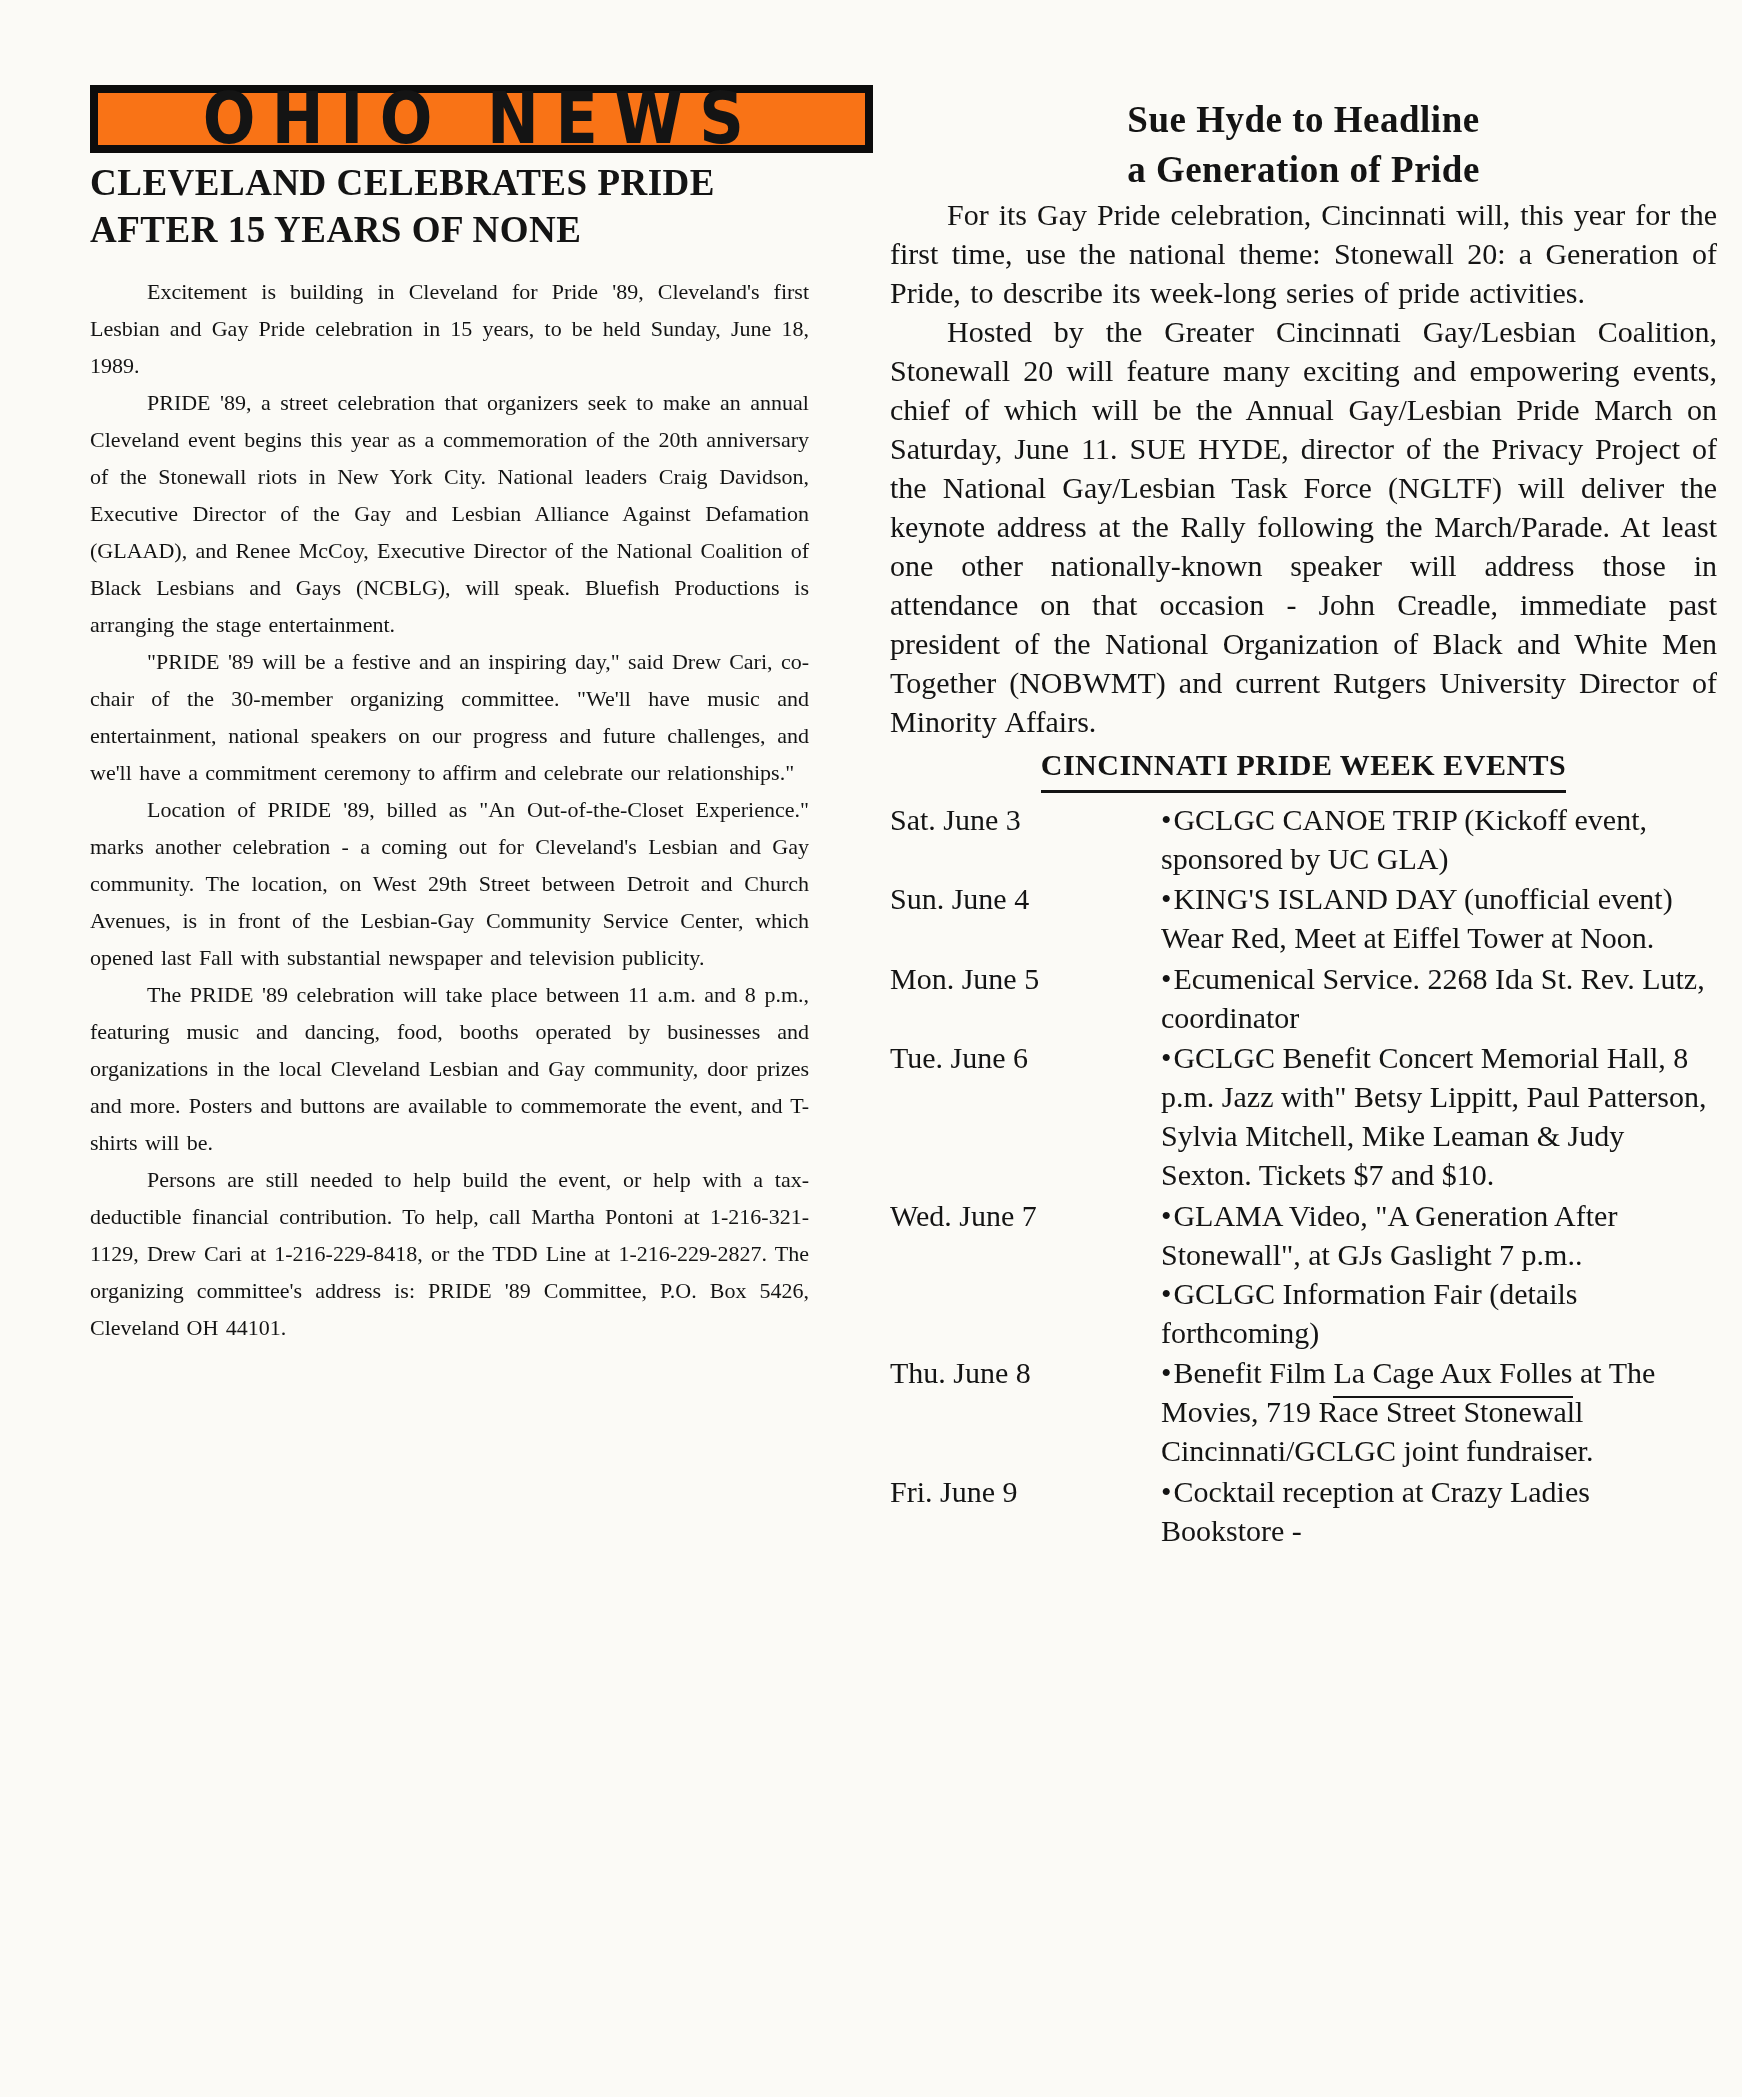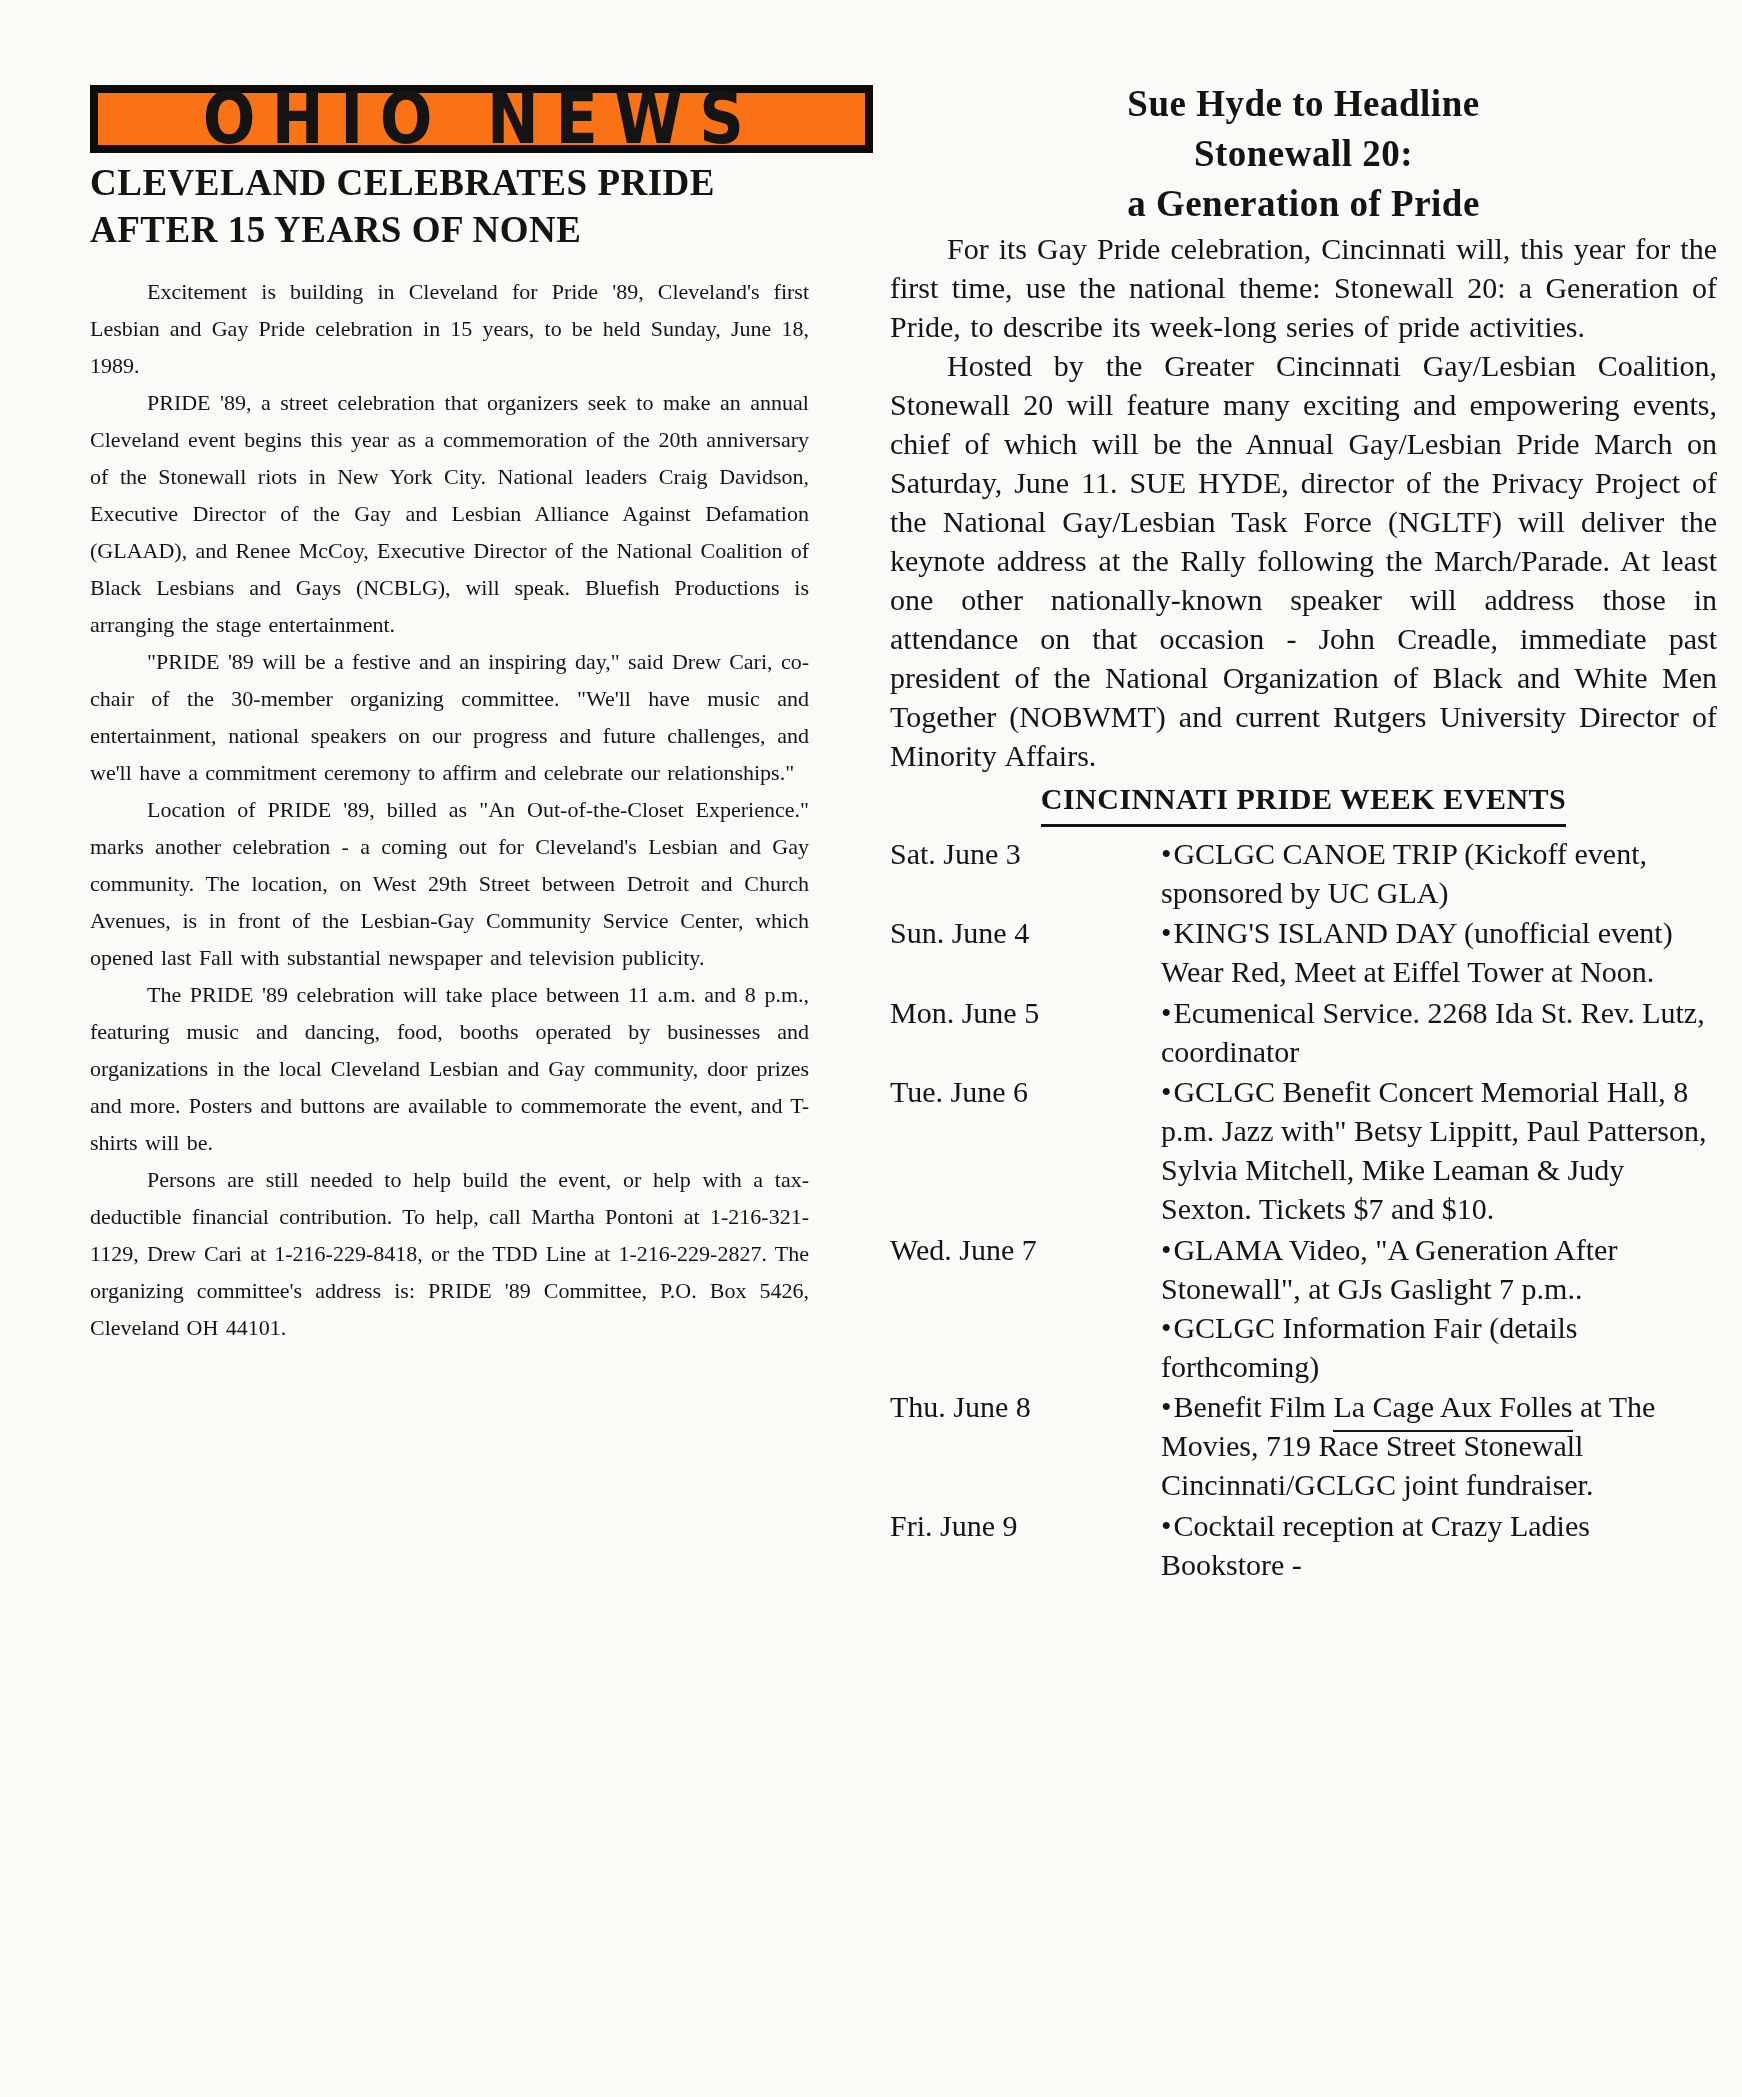--- a/index.html
+++ b/index.html
@@ -5,21 +5,21 @@
   html, body { margin: 0; padding: 0; }
   body {
     width: 1742px; height: 2097px;
     background: #fbfaf6;
     color: #141414;
     font-family: "Liberation Serif", serif;
     position: relative;
     overflow: hidden;
   }
   .col-left  { position: absolute; left: 90px;  top: 85px; width: 783px; }
-  .col-right { position: absolute; left: 890px; top: 79px; width: 827px; }
+  .col-right { position: absolute; left: 890px; top: 95px; width: 827px; }
 
   
   .banner {
     border: 8.8px solid #0c0c0c;
     height: 52px;
     display: flex; align-items: center; justify-content: center;
     background: #f97316;
   }
   .banner-text {
     font-family: "DejaVu Sans", sans-serif;
@@ -104,21 +104,20 @@
     <p class="body">"PRIDE '89 will be a festive and an inspiring day," said Drew Cari, co-chair of the 30-member organizing committee. "We'll have music and entertainment, national speakers on our progress and future challenges, and we'll have a commitment ceremony to affirm and celebrate our relationships."</p>
     <p class="body">Location of PRIDE '89, billed as "An Out-of-the-Closet Experience." marks another celebration - a coming out for Cleveland's Lesbian and Gay community. The location, on West 29th Street between Detroit and Church Avenues, is in front of the Lesbian-Gay Community Service Center, which opened last Fall with substantial newspaper and television publicity.</p>
     <p class="body">The PRIDE '89 celebration will take place between 11 a.m. and 8 p.m., featuring music and dancing, food, booths operated by businesses and organizations in the local Cleveland Lesbian and Gay community, door prizes and more. Posters and buttons are available to commemorate the event, and T-shirts will be.</p>
     <p class="body">Persons are still needed to help build the event, or help with a tax-deductible financial contribution. To help, call Martha Pontoni at 1-216-321-1129, Drew Cari at 1-216-229-8418, or the TDD Line at 1-216-229-2827. The organizing committee's address is: PRIDE '89 Committee, P.O. Box 5426, Cleveland OH 44101.</p>
   </div>
 </div>
 
 <div class="col-right">
   <div class="r-headline">
     <div>Sue Hyde to Headline</div>
-    <div>Stonewall 20:</div>
     <div>a Generation of Pride</div>
   </div>
 
   <div class="r-body">
     <p class="body">For its Gay Pride celebration, Cincinnati will, this year for the first time, use the national theme: Stonewall 20: a Generation of Pride, to describe its week-long series of pride activities.</p>
     <p class="body">Hosted by the Greater Cincinnati Gay/Lesbian Coalition, Stonewall 20 will feature many exciting and empowering events, chief of which will be the Annual Gay/Lesbian Pride March on Saturday, June 11. SUE HYDE, director of the Privacy Project of the National Gay/Lesbian Task Force (NGLTF) will deliver the keynote address at the Rally following the March/Parade. At least one other nationally-known speaker will address those in attendance on that occasion - John Creadle, immediate past president of the National Organization of Black and White Men Together (NOBWMT) and current Rutgers University Director of Minority Affairs.</p>
   </div>
 
   <div class="events-header-wrap">
     <span class="events-header">CINCINNATI PRIDE WEEK EVENTS</span>

